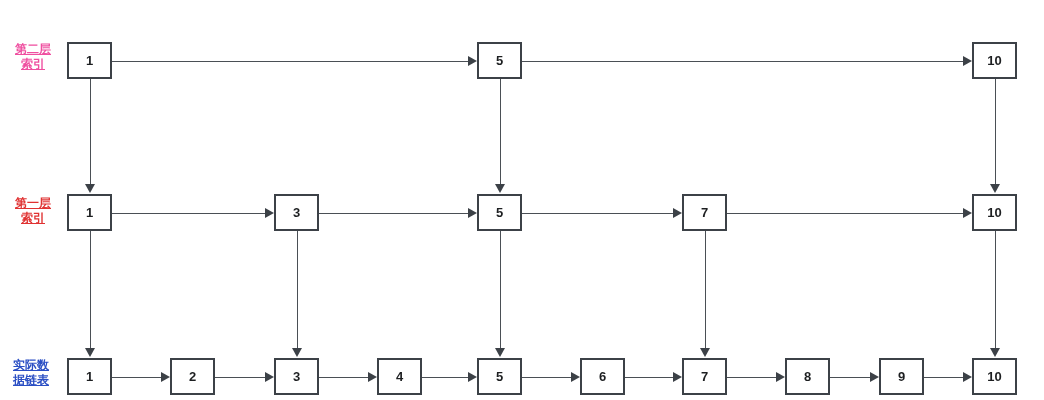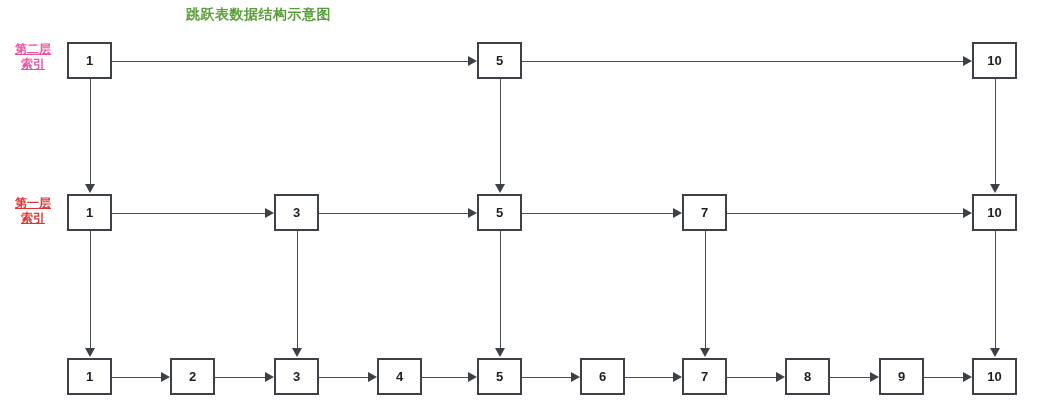--- a/index.html
+++ b/index.html
@@ -84,29 +84,32 @@
     border-right: 5px solid transparent;
     border-top: 9px solid #3c4147;
     z-index: 2;
   }
 </style>
 </head>
 <body>
 
 <div id="canvas">
 
-  <div class="title">跳跃表数据结构示意图</div>
 
   <div class="row-label lvl2">
     <div>第二层</div>
     <div>索引</div>
   </div>
   <div class="row-label lvl1">
     <div>第一层</div>
     <div>索引</div>
+  </div>
+  <div class="row-label data">
+    <div>实际数</div>
+    <div>据链表</div>
   </div>
 
   <div id="graph-layer">
       <div class="hline" style="left: 112px; top: 60.5px; width: 357px;"></div>
       <div class="arrow-r" style="left: 468px; top: 55.5px;"></div>
       <div class="hline" style="left: 522px; top: 60.5px; width: 442px;"></div>
       <div class="arrow-r" style="left: 963px; top: 55.5px;"></div>
       <div class="node" style="left: 67px; top: 42px;">
         <span>1</span>
       </div>

